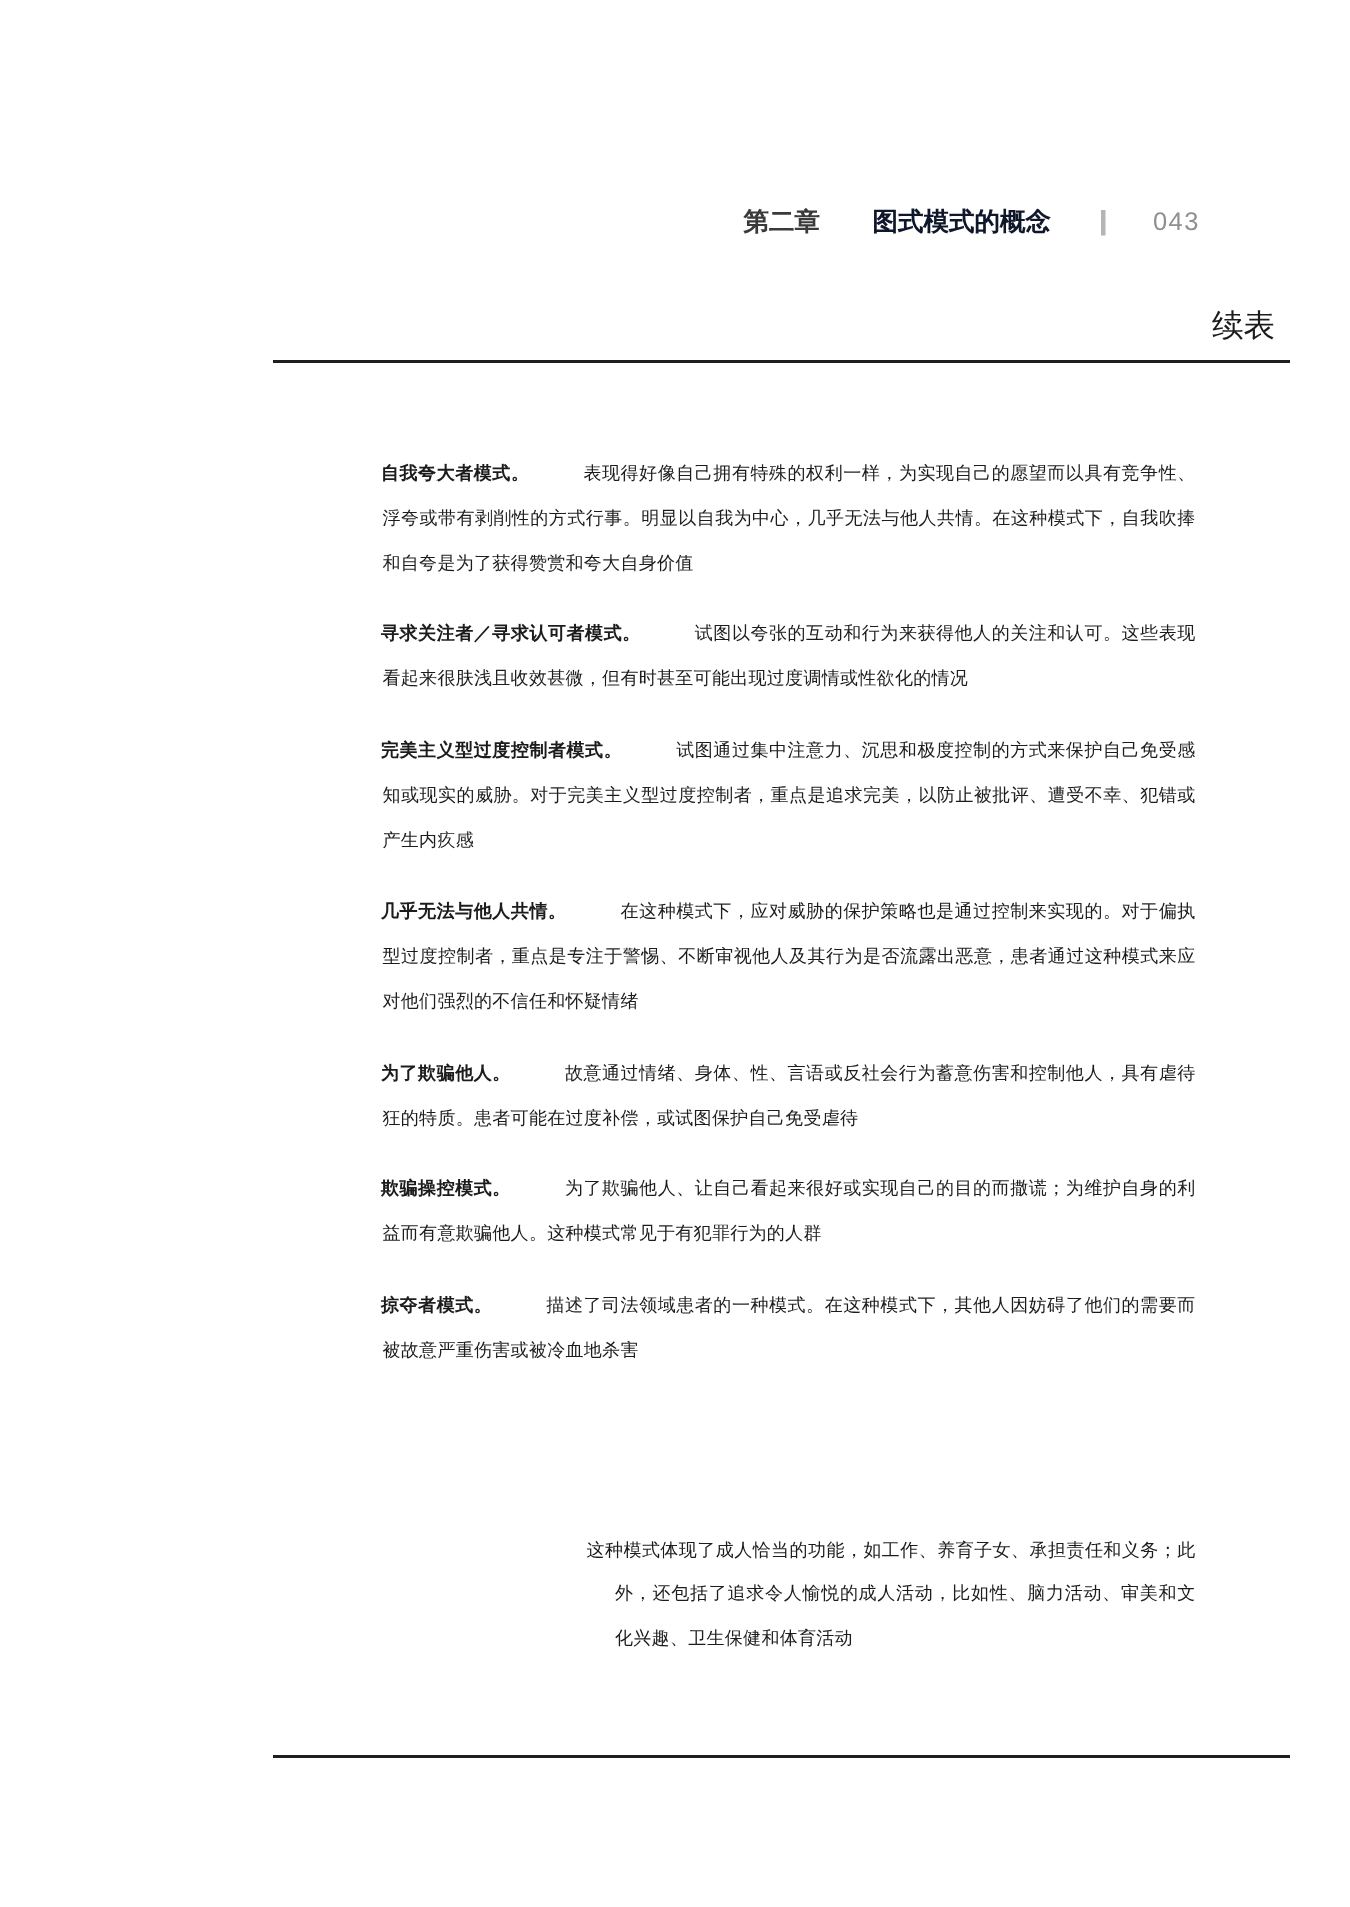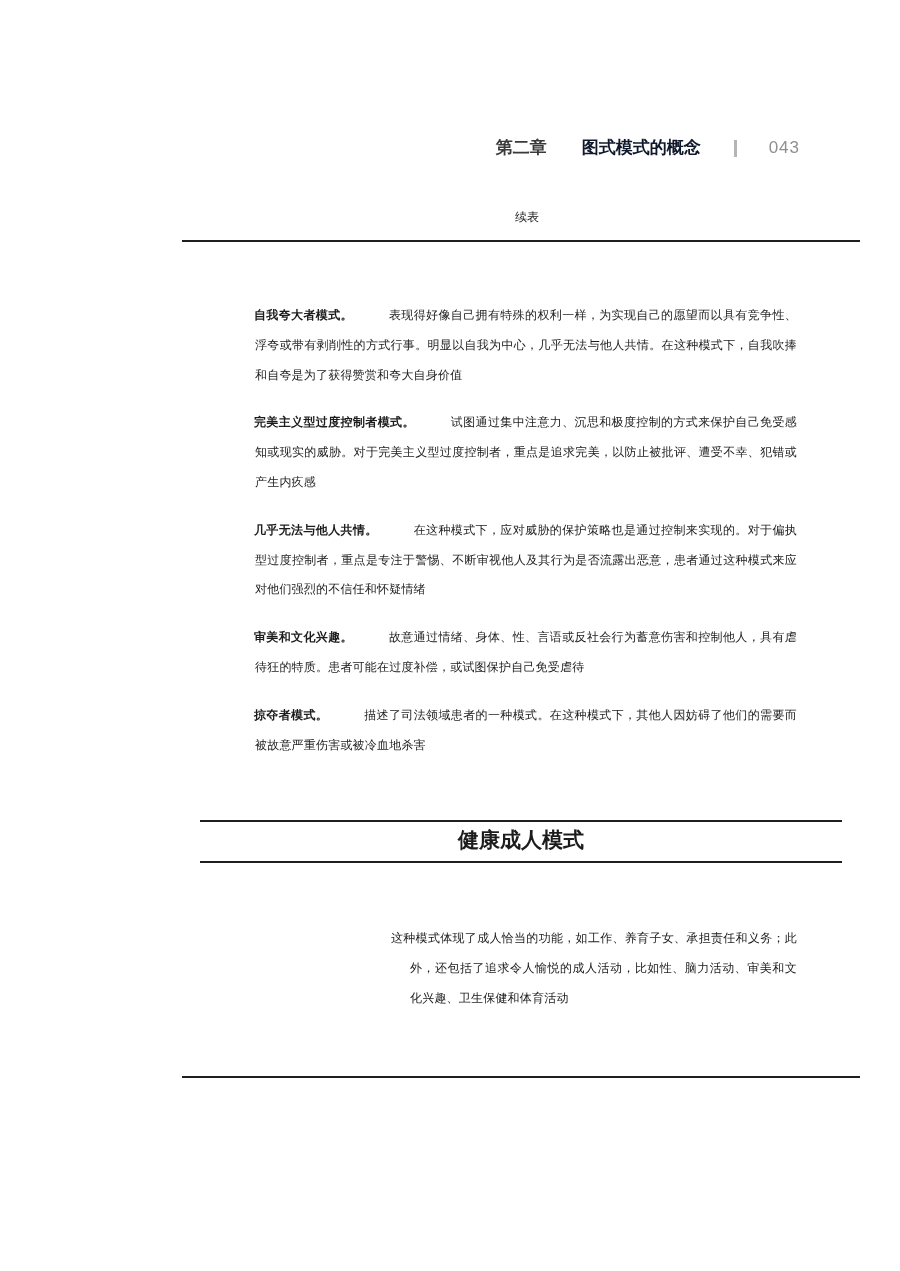--- a/index.html
+++ b/index.html
@@ -33,25 +33,25 @@
     height: 17px;
     background: #b5b5b5;
     margin: 0 14px 0 15px;
   }
   .running-head .page-num { color: #8f8f8f; letter-spacing: 1px; }
 
   
   .continued-label {
     position: absolute;
     top: 151px;
-    left: 139px;
+    left: 128px;
     width: 678px;
-    text-align: center;
+    text-align: right;
     padding-right: 10px;
-    font-size: 12px;
+    font-size: 21px;
     line-height: 24px;
     color: #1c1c1c;
   }
 
   
   .schema-table {
     position: absolute;
     top: 186px;
     left: 128px;
     width: 678px;
@@ -109,28 +109,29 @@
 </div>
 
 <div class="continued-label">续表</div>
 
 <div class="schema-table">
 
   <div class="row-compensation">
     <div class="cell-content">
 
     <p class="mode-para"><span class="mode-name">自我夸大者模式。</span><span>表现得好像自己拥有特殊的权利一样，为实现自己的愿望而以具有竞争性、浮夸或带有剥削性的方式行事。明显以自我为中心，几乎无法与他人共情。在这种模式下，自我吹捧和自夸是为了获得赞赏和夸大自身价值</span></p>
+        <p class="mode-para"><span class="mode-name">寻求关注者／寻求认可者模式。</span><span>试图以夸张的互动和行为来获得他人的关注和认可。这些表现看起来很肤浅且收效甚微，但有时甚至可能出现过度调情或性欲化的情况</span></p>
         <p class="mode-para"><span class="mode-name">完美主义型过度控制者模式。</span><span>试图通过集中注意力、沉思和极度控制的方式来保护自己免受感知或现实的威胁。对于完美主义型过度控制者，重点是追求完美，以防止被批评、遭受不幸、犯错或产生内疚感</span></p>
         <p class="mode-para"><span class="mode-name">几乎无法与他人共情。</span><span>在这种模式下，应对威胁的保护策略也是通过控制来实现的。对于偏执型过度控制者，重点是专注于警惕、不断审视他人及其行为是否流露出恶意，患者通过这种模式来应对他们强烈的不信任和怀疑情绪</span></p>
-        <p class="mode-para"><span class="mode-name">审美和文化兴趣。</span><span>故意通过情绪、身体、性、言语或反社会行为蓄意伤害和控制他人，具有虐待狂的特质。患者可能在过度补偿，或试图保护自己免受虐待</span></p>
+        <p class="mode-para"><span class="mode-name">为了欺骗他人。</span><span>故意通过情绪、身体、性、言语或反社会行为蓄意伤害和控制他人，具有虐待狂的特质。患者可能在过度补偿，或试图保护自己免受虐待</span></p>
+        <p class="mode-para"><span class="mode-name">欺骗操控模式。</span><span>为了欺骗他人、让自己看起来很好或实现自己的目的而撒谎；为维护自身的利益而有意欺骗他人。这种模式常见于有犯罪行为的人群</span></p>
         <p class="mode-para"><span class="mode-name">掠夺者模式。</span><span>描述了司法领域患者的一种模式。在这种模式下，其他人因妨碍了他们的需要而被故意严重伤害或被冷血地杀害</span></p>
       </div>
   </div>
 
-  <div class="section-header-row">健康成人模式</div>
 
   <div class="row-healthy">
     <div class="cell-category"></div>
     <div class="cell-content">
       <p class="mode-para">这种模式体现了成人恰当的功能，如工作、养育子女、承担责任和义务；此外，还包括了追求令人愉悦的成人活动，比如性、脑力活动、审美和文化兴趣、卫生保健和体育活动</p>
     </div>
   </div>
 
 </div>
 

